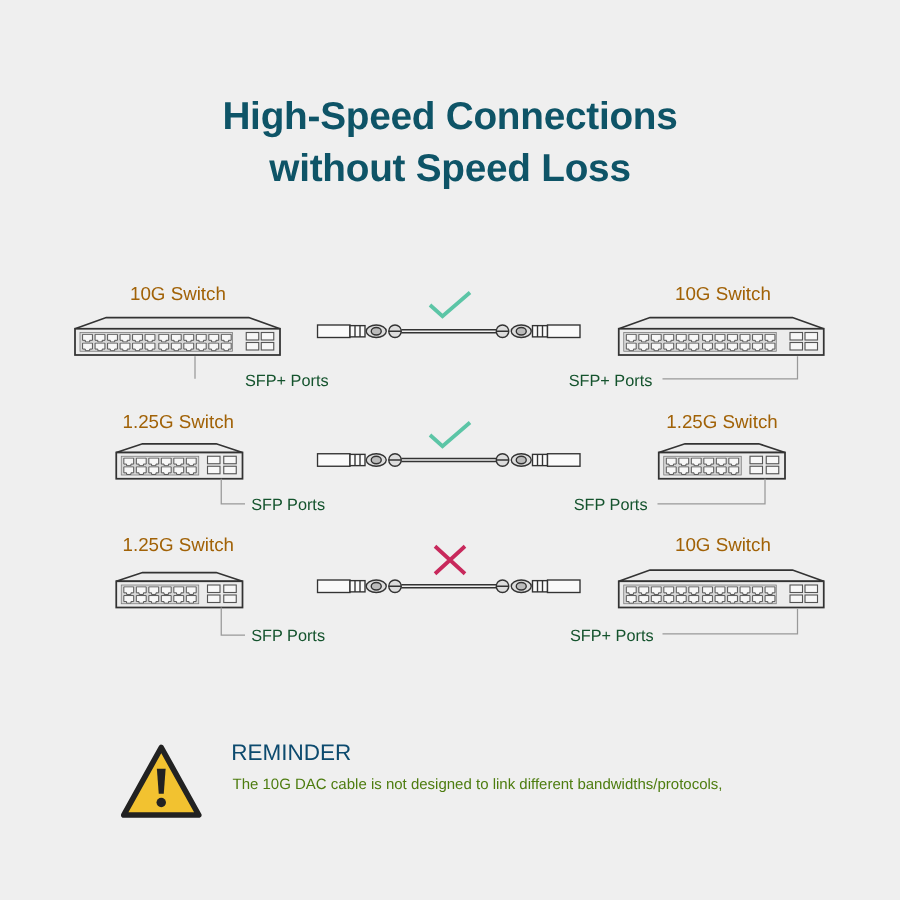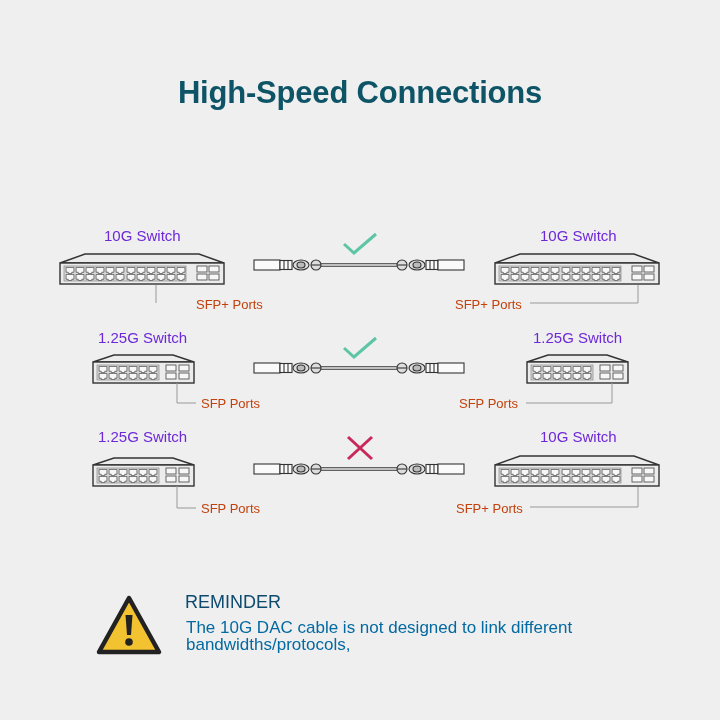--- a/index.html
+++ b/index.html
@@ -4,31 +4,32 @@
 <style>
   html, body { margin:0; padding:0; }
   body {
     width:720px; height:720px; background:#efefef; position:relative; overflow:hidden;
     font-family:"Liberation Sans", "DejaVu Sans", sans-serif; color:#222;
   }
   .title {
     position:absolute; left:0; top:72px; width:720px; text-align:center;
     color:#0e5467; font-weight:bold; font-size:31px; line-height:42px; letter-spacing:-0.2px;
   }
-  .lbl { position:absolute; font-size:15px; color:#6d28d9; white-space:nowrap; }
-  .port-lbl { position:absolute; font-size:13px; color:#c2410c; white-space:nowrap; }
+  .lbl { position:absolute; font-size:15px; color:#a16207; white-space:nowrap; }
+  .port-lbl { position:absolute; font-size:13px; color:#14532d; white-space:nowrap; }
   svg { position:absolute; overflow:visible; }
   .reminder-title { position:absolute; left:185px; top:592px; font-size:18px; color:#0c4a6e; }
-  .reminder-text { position:absolute; left:186px; top:619px; font-size:17px; line-height:17px; color:#0369a1; width:470px; }
+  .reminder-text { position:absolute; left:186px; top:619px; font-size:12px; line-height:17px; color:#4d7c0f; width:470px; }
 </style>
 </head>
 <body>
 
 <div class="title">
   <div>High-Speed Connections</div>
+  <div>without Speed Loss</div>
 </div>
 
 <svg width="0" height="0" style="position:absolute">
   <defs>
 
     <symbol id="rj" viewBox="0 0 10 8">
       <path d="M0.5 0.5 H9.5 V6 H7 V7.5 H3 V6 H0.5 Z" fill="#f7f7f7" stroke="#555" stroke-width="0.9"></path>
     </symbol>
 
     <symbol id="dac" viewBox="0 0 212 16">

